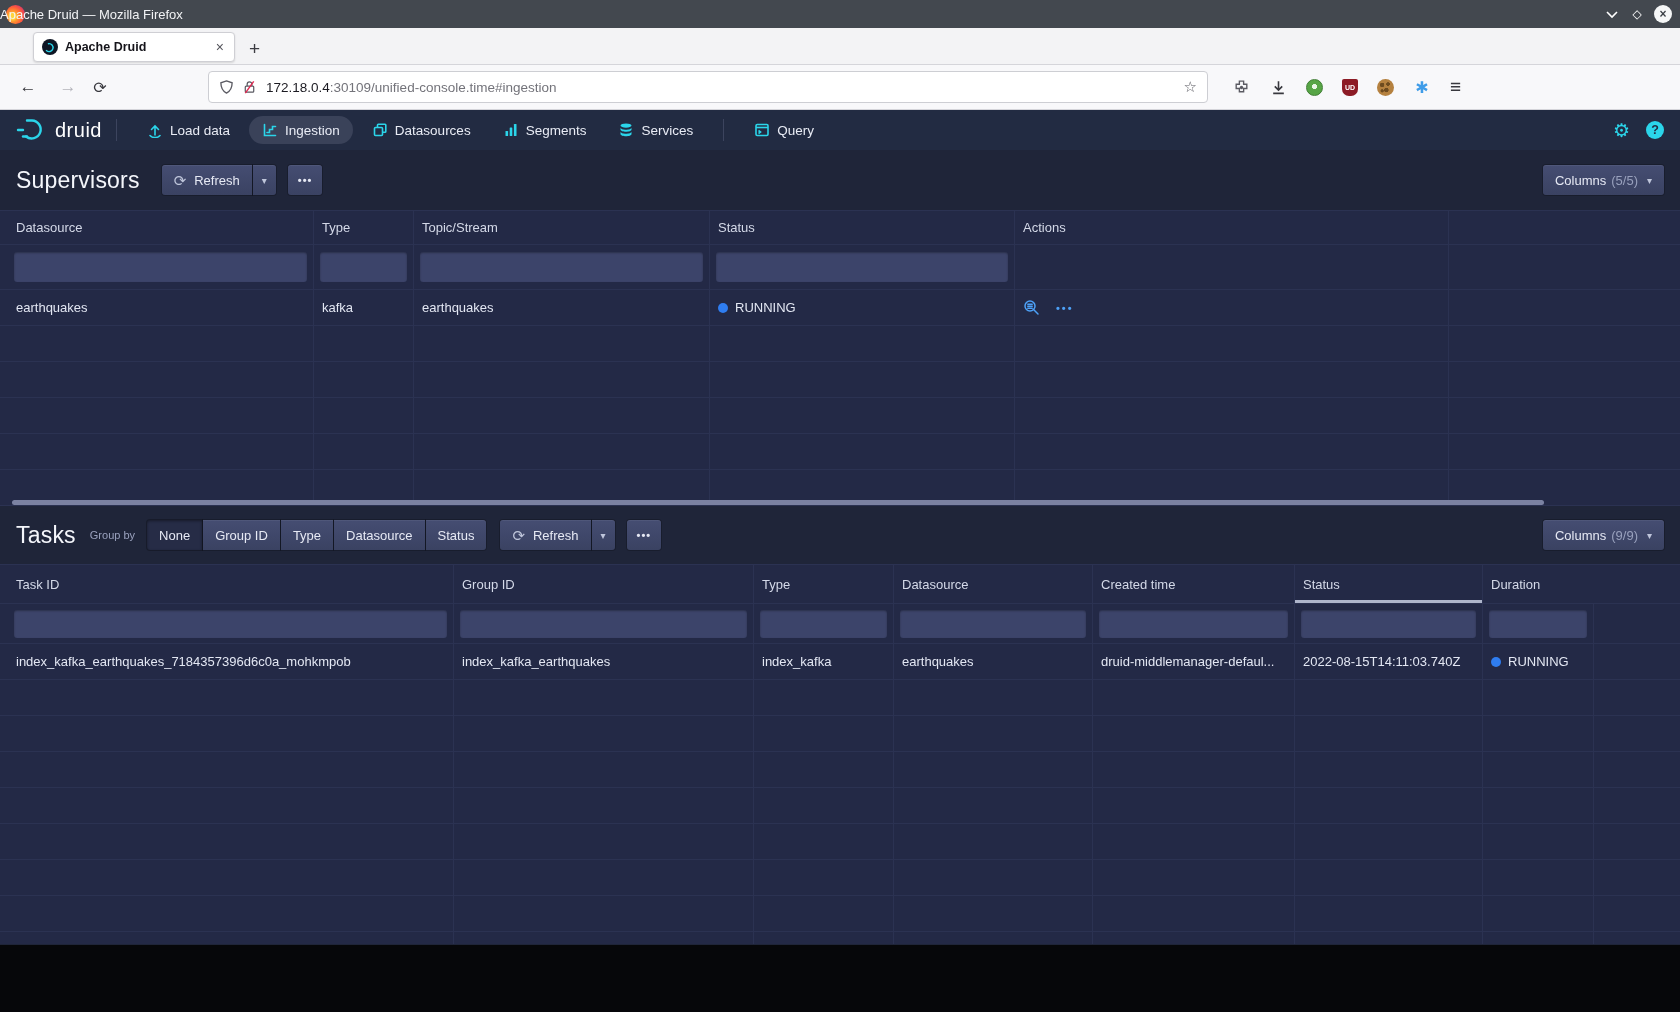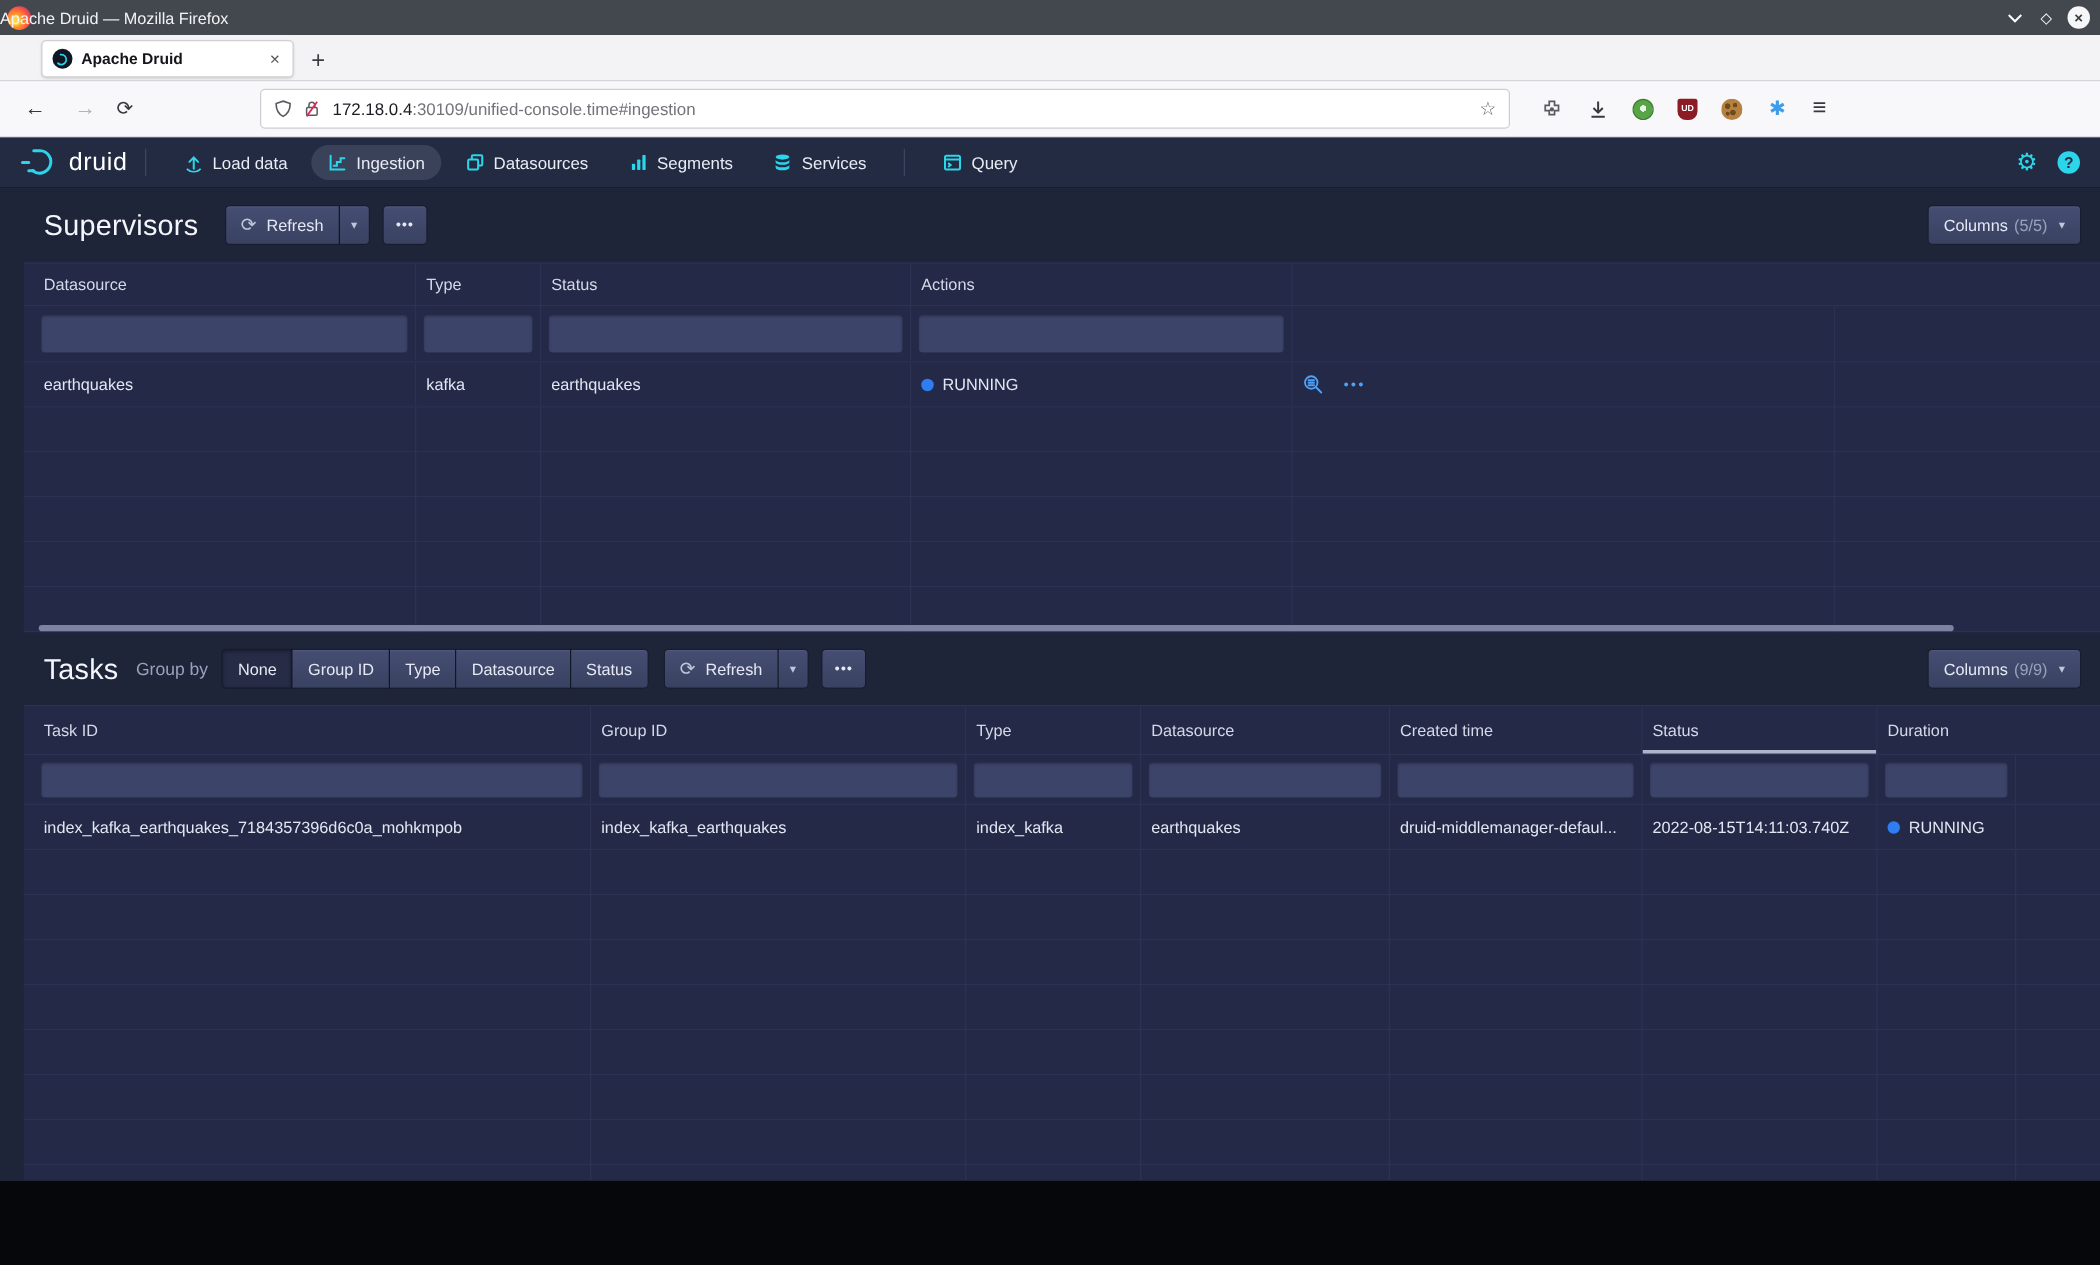--- a/index.html
+++ b/index.html
@@ -71,38 +71,38 @@
   .nav-item{display:flex;align-items:center;gap:7px;font-size:13.5px;padding:6px 13px;border-radius:16px;margin:0 3px;}
   .nav-item.active{background:var(--pill);}
   .nav-item svg{stroke:var(--cyan);fill:none;stroke-width:1.6;}
   .nav-item .fillicon{fill:var(--cyan);stroke:none;}
   .nav-right{margin-left:auto;display:flex;align-items:center;gap:16px;margin-right:16px;}
   .gear{color:var(--cyan);font-size:19px;line-height:1;}
   .help{width:18px;height:18px;border-radius:50%;background:var(--cyan);color:var(--navy);
     font-size:12.5px;font-weight:bold;display:flex;align-items:center;justify-content:center;}
 
   
-  .content{height:795px;background:var(--content);flex:none;overflow:hidden;padding-left:19px;}
+  .content{height:795px;background:var(--content);flex:none;overflow:hidden;}
 
   .sec-header{display:flex;align-items:center;padding:0 16px;}
   .sup-header{height:60px;}
   .tasks-header{height:58px;}
   .sec-title{color:#f4f6fb;font-size:23px;font-weight:500;letter-spacing:.2px;}
   .btn{height:30px;background:linear-gradient(#454d72,#3a4262);border-radius:3px;color:#e6e9f4;font-size:13px;
     display:inline-flex;align-items:center;padding:0 12px;box-shadow:0 0 0 1px rgba(0,0,0,.2), inset 0 1px 0 rgba(255,255,255,.06);}
   .btn .bicon{margin-right:8px;font-size:15px;color:#bfc6db;line-height:1;}
   .btn-group{display:inline-flex;gap:1px;}
   .btn-caret{padding:0 9px;border-radius:0 3px 3px 0;}
   .btn-main{border-radius:3px 0 0 3px;}
   .btn-more{margin-left:12px;padding:0 10px;letter-spacing:1px;font-weight:bold;font-size:11px;}
   .caret-glyph{font-size:10px;color:#bfc6db;}
   .columns-btn{margin-left:auto;}
   .columns-btn .count{color:var(--muted);margin-left:5px;}
   .columns-btn .caret-glyph{margin-left:9px;}
-  .groupby-label{color:var(--muted);font-size:14px;margin:0 12px 0 14px;text-align:right;}
+  .groupby-label{color:var(--muted);font-size:11px;margin:0 12px 0 14px;text-align:right;}
   .seg{display:inline-flex;gap:1px;margin-right:14px;}
   .seg .btn{border-radius:0;}
   .seg .btn:first-child{border-radius:3px 0 0 3px;}
   .seg .btn:last-child{border-radius:0 3px 3px 0;}
   .seg .btn.active{background:var(--btn-dark);box-shadow:inset 0 1px 3px rgba(0,0,0,.4), 0 0 0 1px rgba(0,0,0,.25);}
 
   
   .tbl{position:relative;background:var(--panel);}
   .trow{display:grid;border-bottom:1px solid var(--line);}
   .sup-grid{grid-template-columns:314px 100px 296px 305px 434px 1fr;}
@@ -294,20 +294,21 @@
         <span>Columns</span>
         <span class="count">(5/5)</span>
         <span class="caret-glyph">▾</span>
       </span>
     </div>
 
     <div class="tbl">
       <div class="trow hrow sup-grid">
         <span class="th">Datasource</span>
         <span class="th">Type</span>
+        <span class="th">Topic/Stream</span>
         <span class="th">Status</span>
         <span class="th">Actions</span>
         <span class="th nb"></span>
       </div>
       <div class="trow frow sup-grid">
         <span class="fcell first">
             <input style="">
           </span>
         <span class="fcell">
             <input style="">

